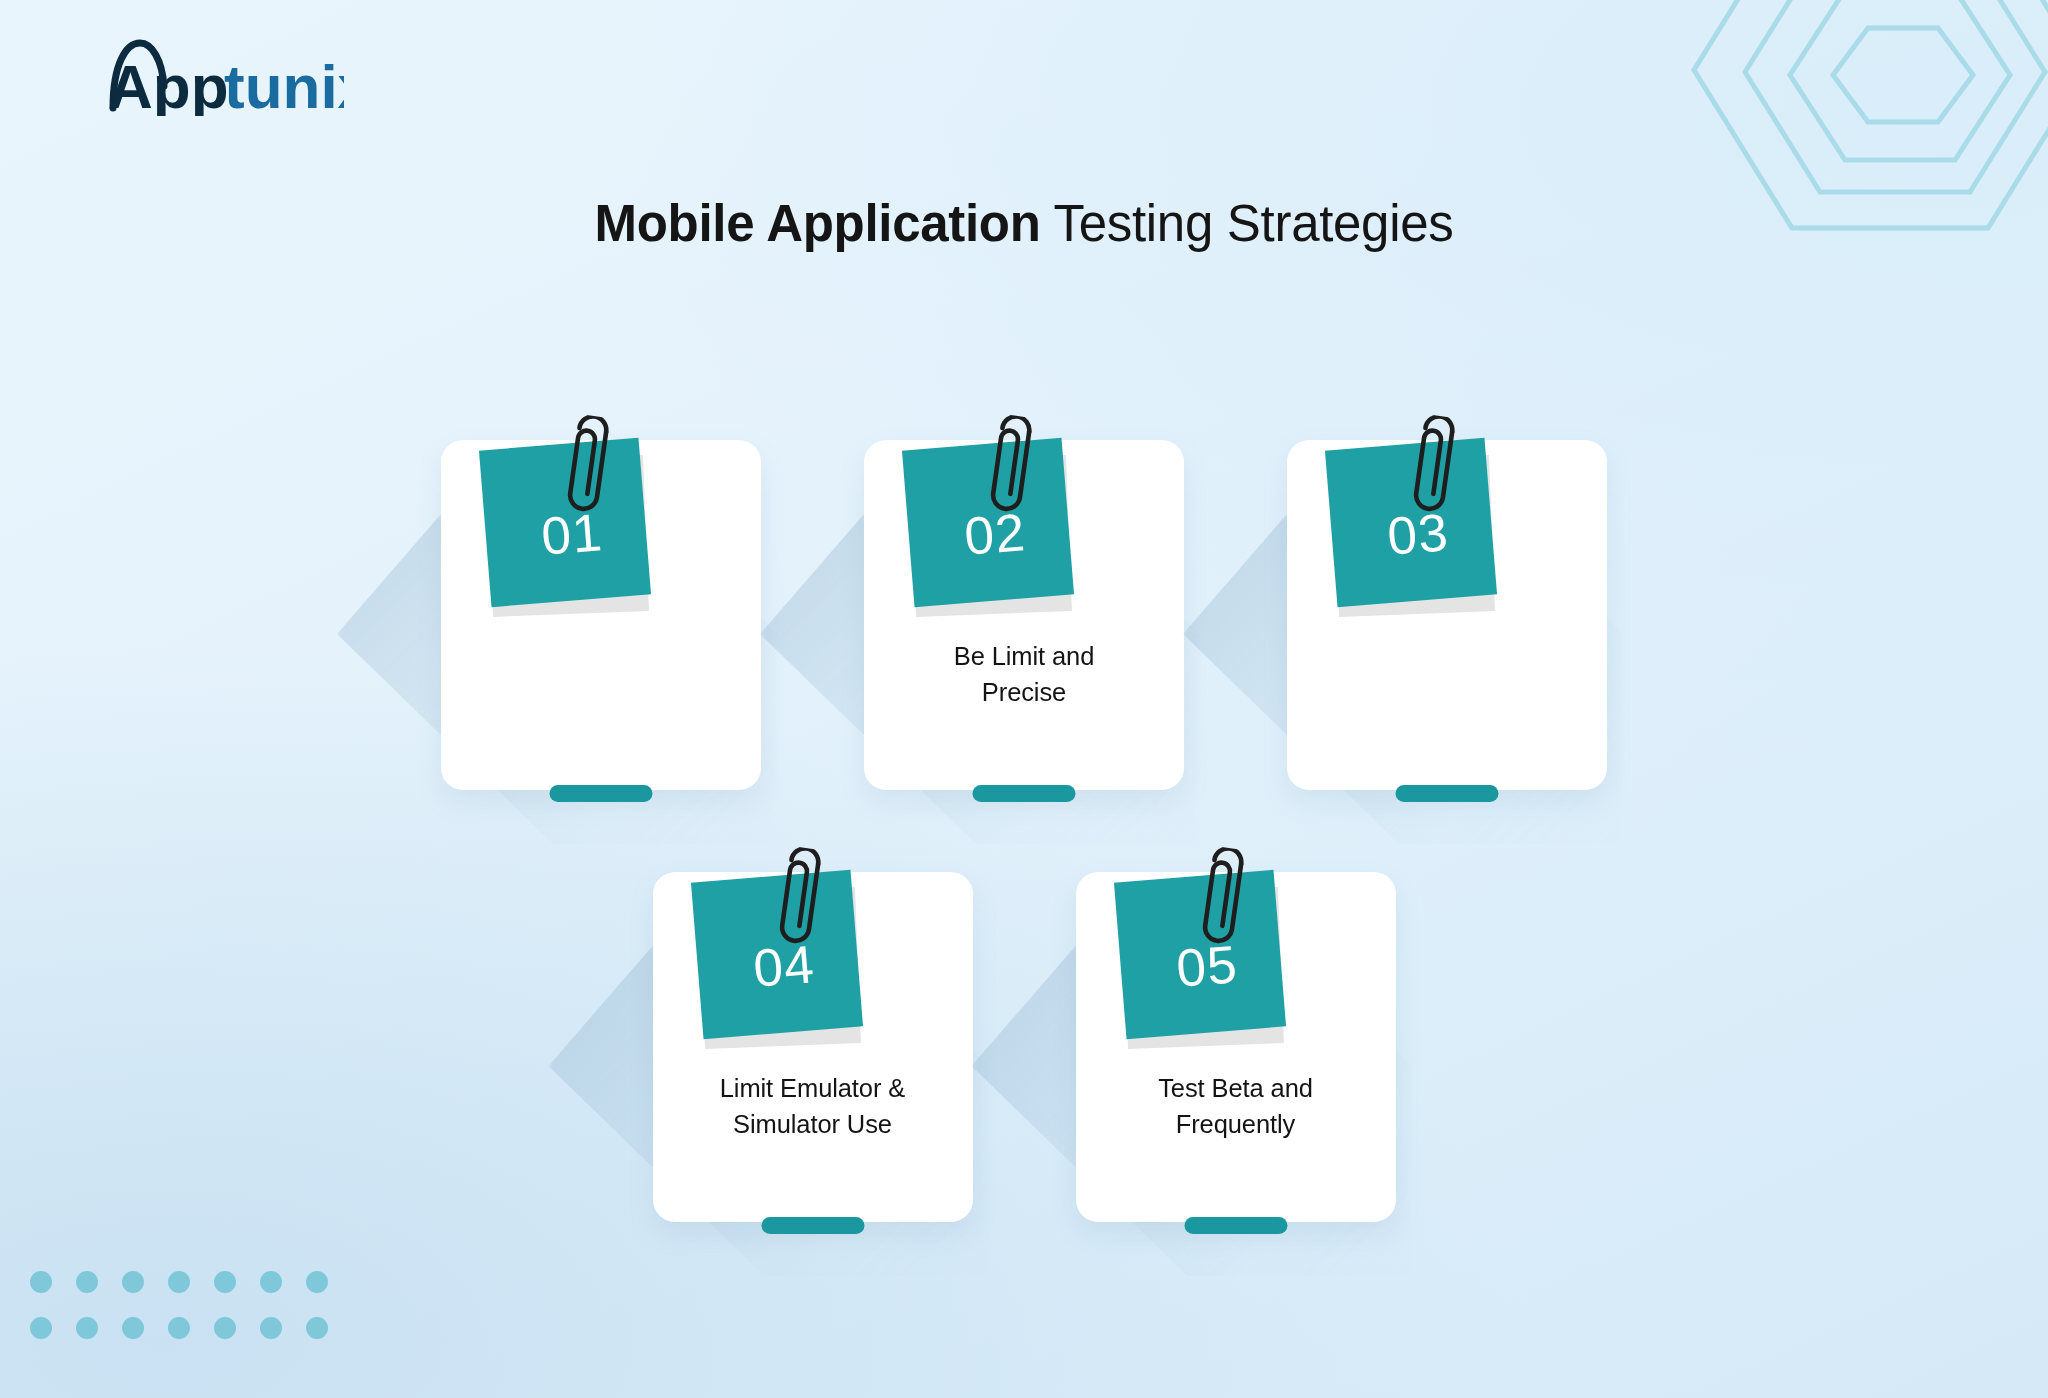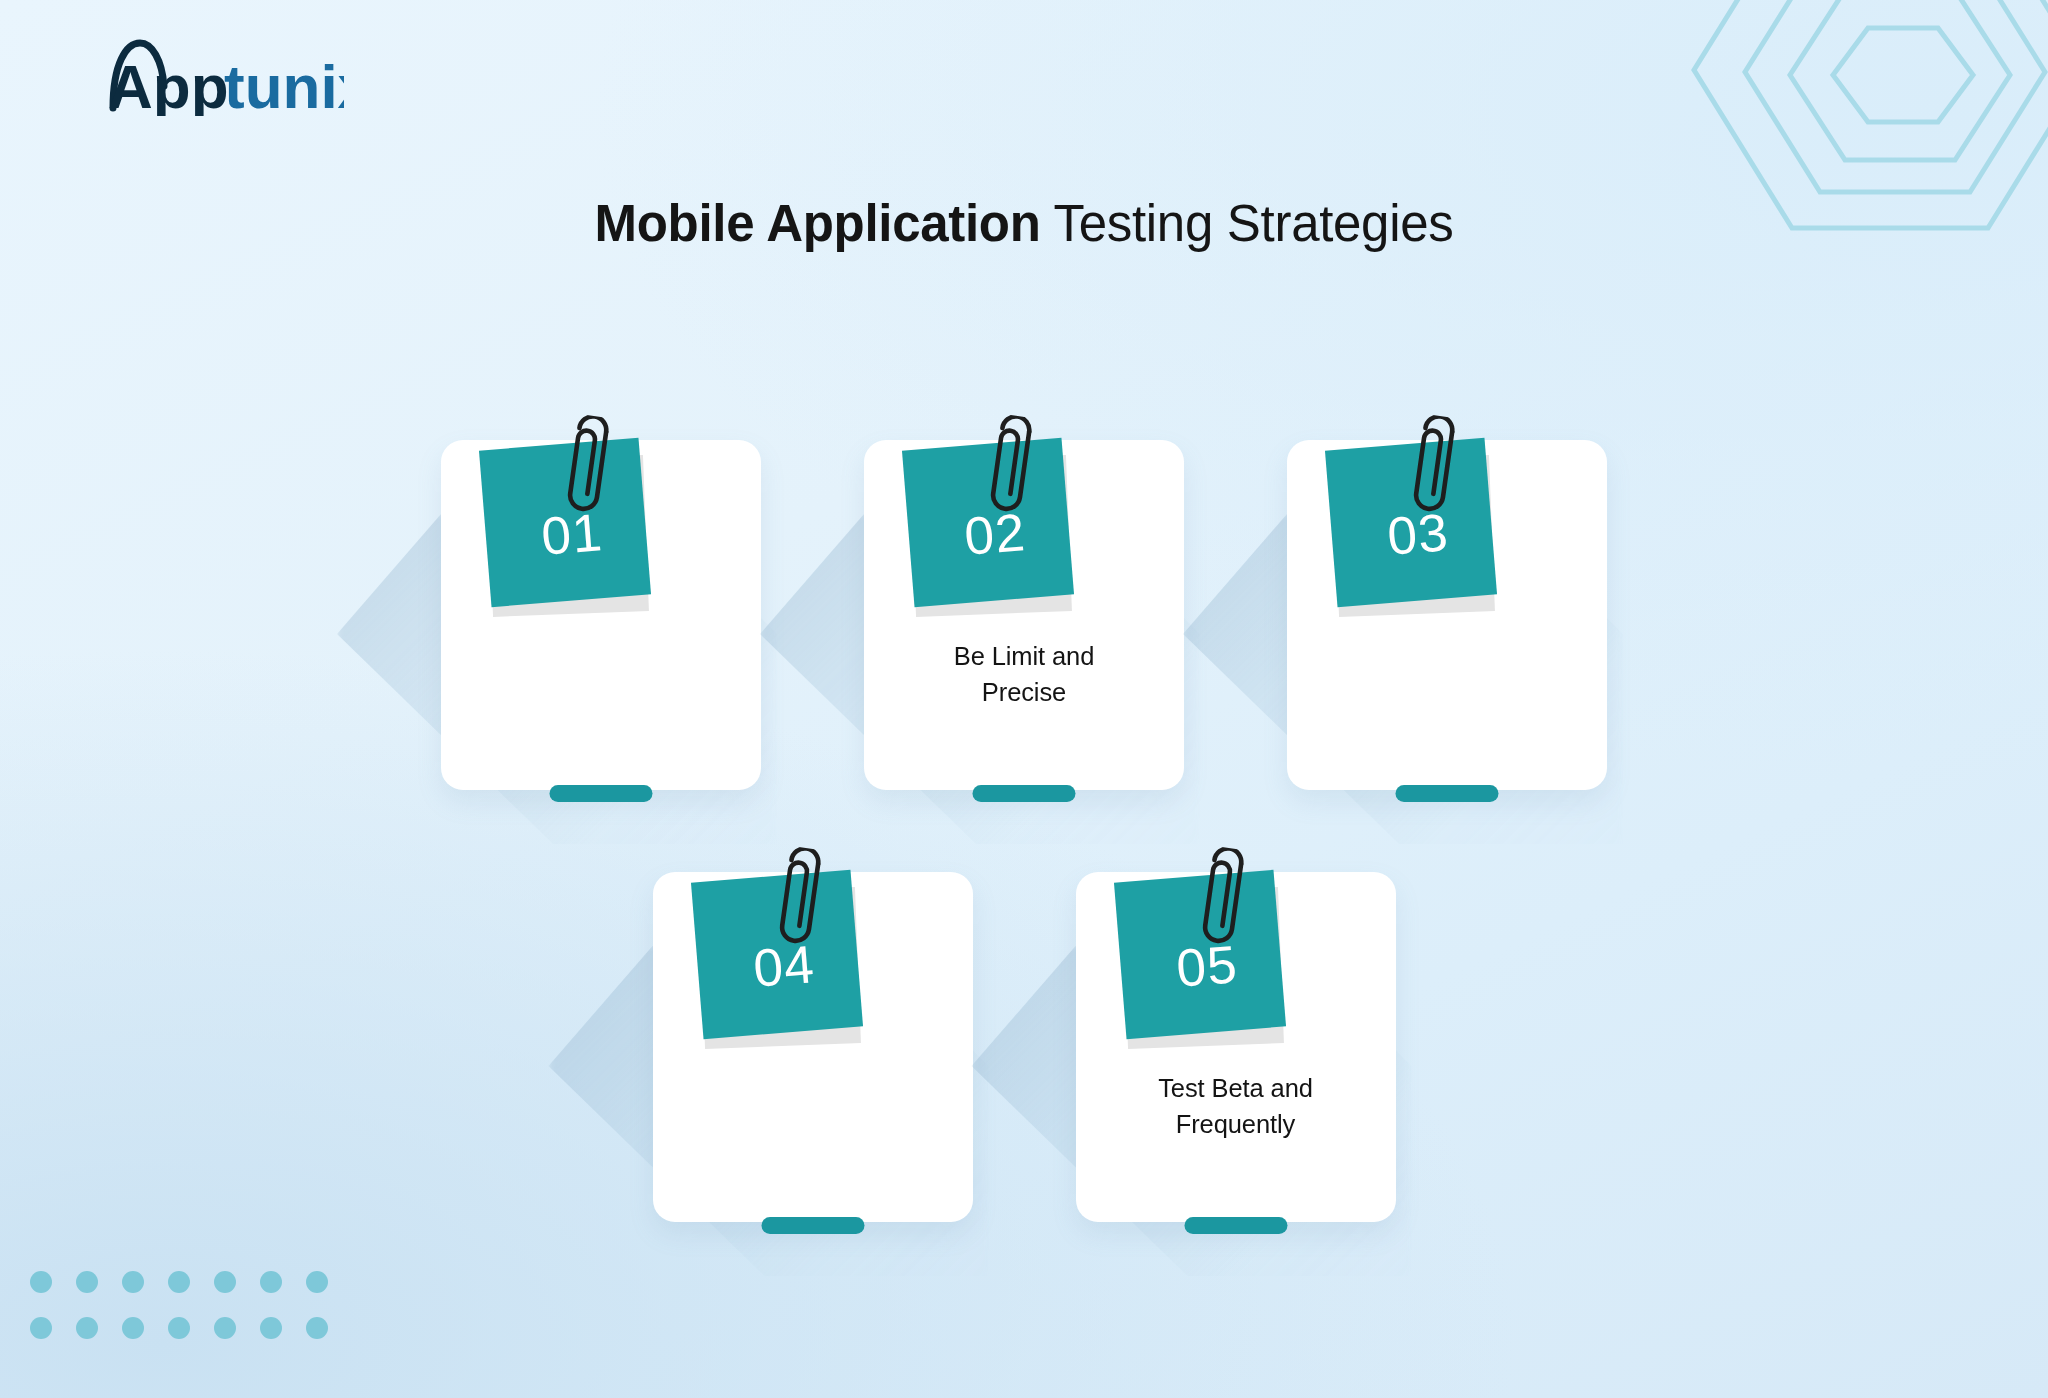--- a/index.html
+++ b/index.html
@@ -320,20 +320,24 @@
           <div class="note">
             <span class="note-num">04</span>
           </div>
           <div class="clip">
             <svg width="62" height="118" viewBox="0 0 62 118" fill="none">
               <path d="M41 14 L41 80 A13.5 13.5 0 0 1 14 80 L14 24 A8.5 8.5 0 0 1 31 24 L31 78" stroke="#1e1e1e" stroke-width="4.6" fill="none" stroke-linecap="round" stroke-linejoin="round"></path>
               <path d="M41 14 A13.5 13.5 0 0 0 14 14" stroke="#1e1e1e" stroke-width="4.6" fill="none" stroke-linecap="round"></path>
             </svg>
           </div>
         </div>
+        <div class="card-caption">
+          <div>Limit Emulator &amp;</div>
+          <div>Simulator Use</div>
+        </div>
         <div class="card-pill"></div>
       </div>
     </div>
 
     <div class="card-wrap">
       <div class="card-longshadow"></div>
       <div class="card">
         <div class="note-zone">
           <div class="note-back"></div>
           <div class="note">

